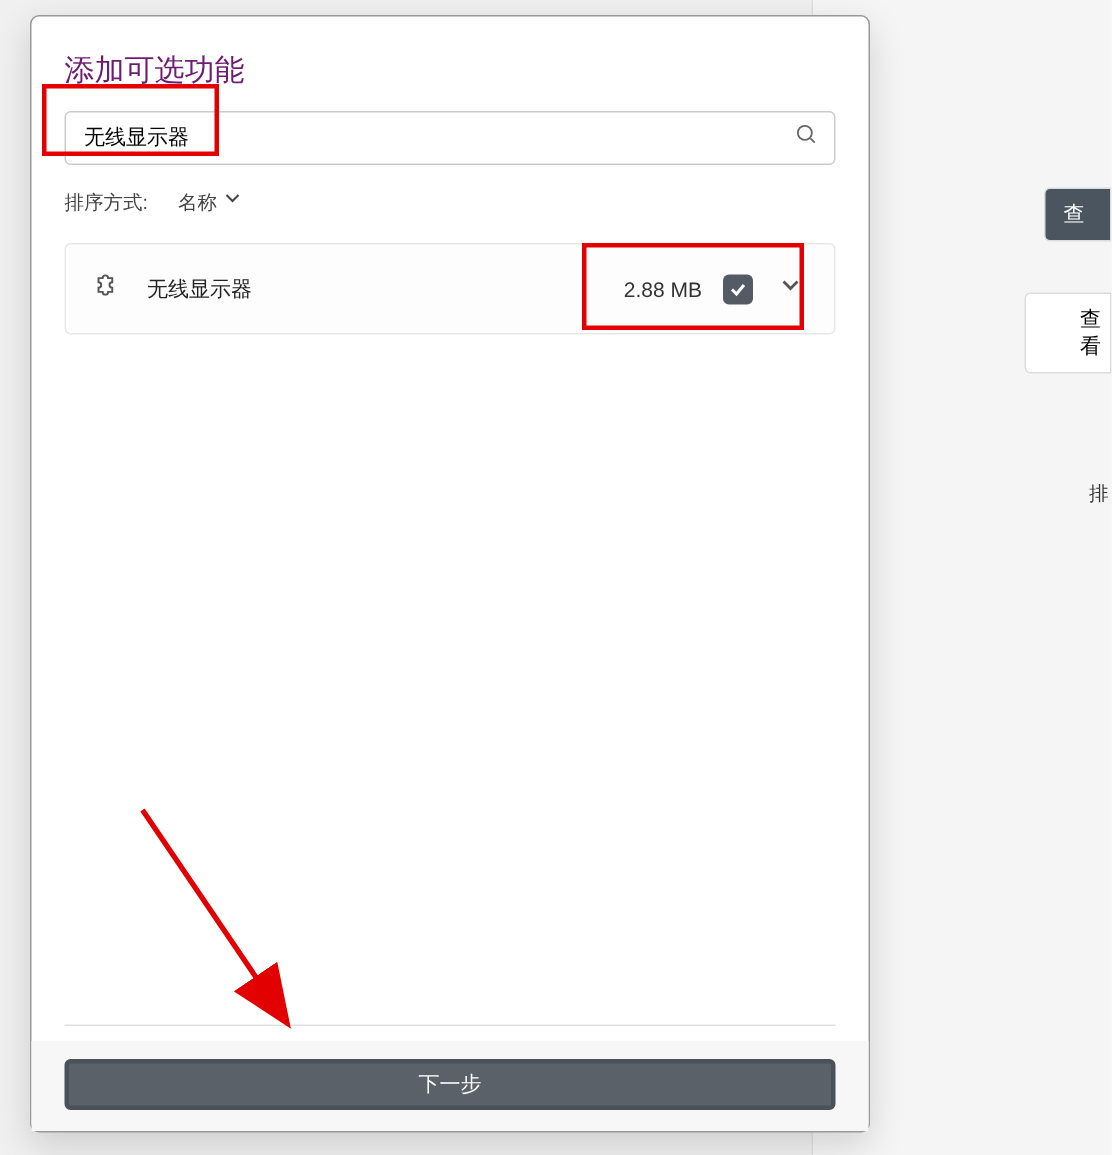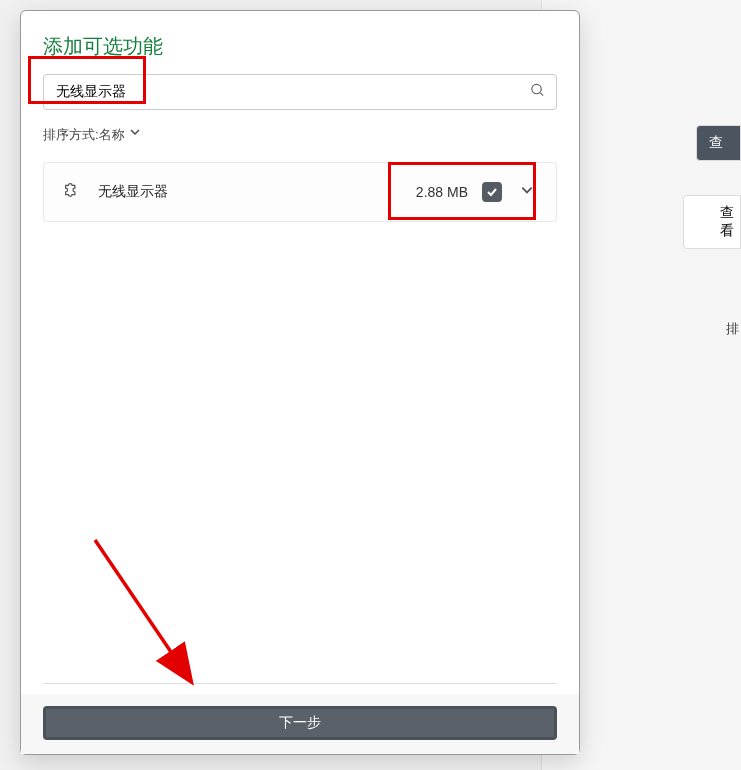--- a/index.html
+++ b/index.html
@@ -70,21 +70,21 @@
     .dialog-content {
       padding: 22px 22px 10px 22px;
       flex: 1;
       display: flex;
       flex-direction: column;
       overflow: hidden;
     }
     .dialog-title {
       font-size: 20px;
       font-weight: 400;
-      color: #15803d;
+      color: #701a75;
       margin-bottom: 14px;
     }
     .search-wrapper {
       position: relative;
       margin-bottom: 16px;
     }
     .search-input {
       width: 100%;
       height: 36px;
       border: 1px solid #ccc;
@@ -101,21 +101,21 @@
       transform: translateY(-50%);
       color: #666;
       pointer-events: none;
     }
     .sort-row {
       display: flex;
       align-items: center;
       font-size: 13px;
       color: #444;
       margin-bottom: 18px;
-      gap: 0;
+      gap: 20px;
     }
     .sort-dropdown {
       display: inline-flex;
       align-items: flex-start;
       gap: 4px;
       cursor: pointer;
     }
     .feature-item {
       display: flex;
       align-items: center;

